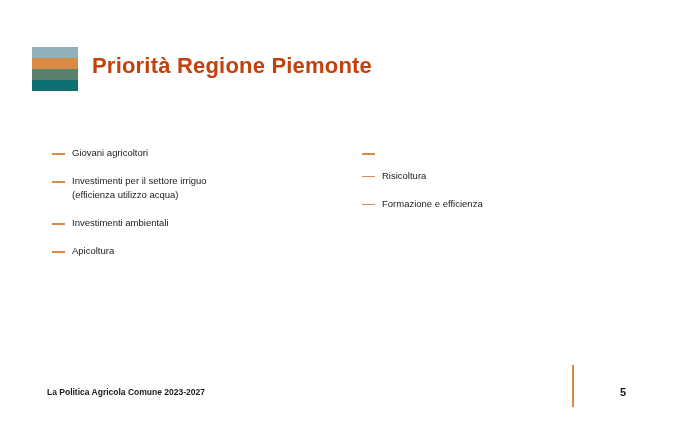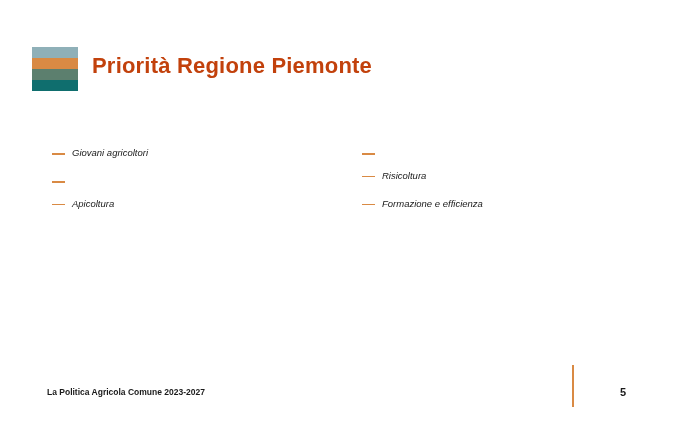--- a/index.html
+++ b/index.html
@@ -61,21 +61,20 @@
   .column {
     width: 268px;
     display: flex;
     flex-direction: column;
   }
   .bullet {
     display: flex;
     flex-direction: row;
     align-items: flex-start;
     margin-bottom: 14px;
-    font-style: italic;
   }
   .bullet .dash {
     flex: 0 0 auto;
     width: 13px;
     height: 1.5px;
     background: #d98a44;
     margin-top: 7px;
     margin-right: 7px;
   }
   .bullet .text {
@@ -128,20 +127,26 @@
 
   <div class="columns">
 
     <div class="column">
       <div class="bullet">
         <span class="dash" style="background: rgb(217, 138, 68);"></span>
         <span class="text">Giovani agricoltori</span>
       </div>
       <div class="bullet">
         <span class="dash" style="background: rgb(217, 138, 68);"></span>
+        <span class="text">Investimenti per il settore irriguo
+(efficienza utilizzo acqua)</span>
+      </div>
+      <div class="bullet">
+        <span class="dash" style="background: rgb(217, 138, 68);"></span>
+        <span class="text">Investimenti ambientali</span>
       </div>
       <div class="bullet">
         <span class="dash" style="background: rgb(217, 138, 68);"></span>
         <span class="text">Apicoltura</span>
       </div>
     </div>
 
     <div class="column">
       <div class="bullet">
         <span class="dash" style="background: rgb(217, 138, 68);"></span>

